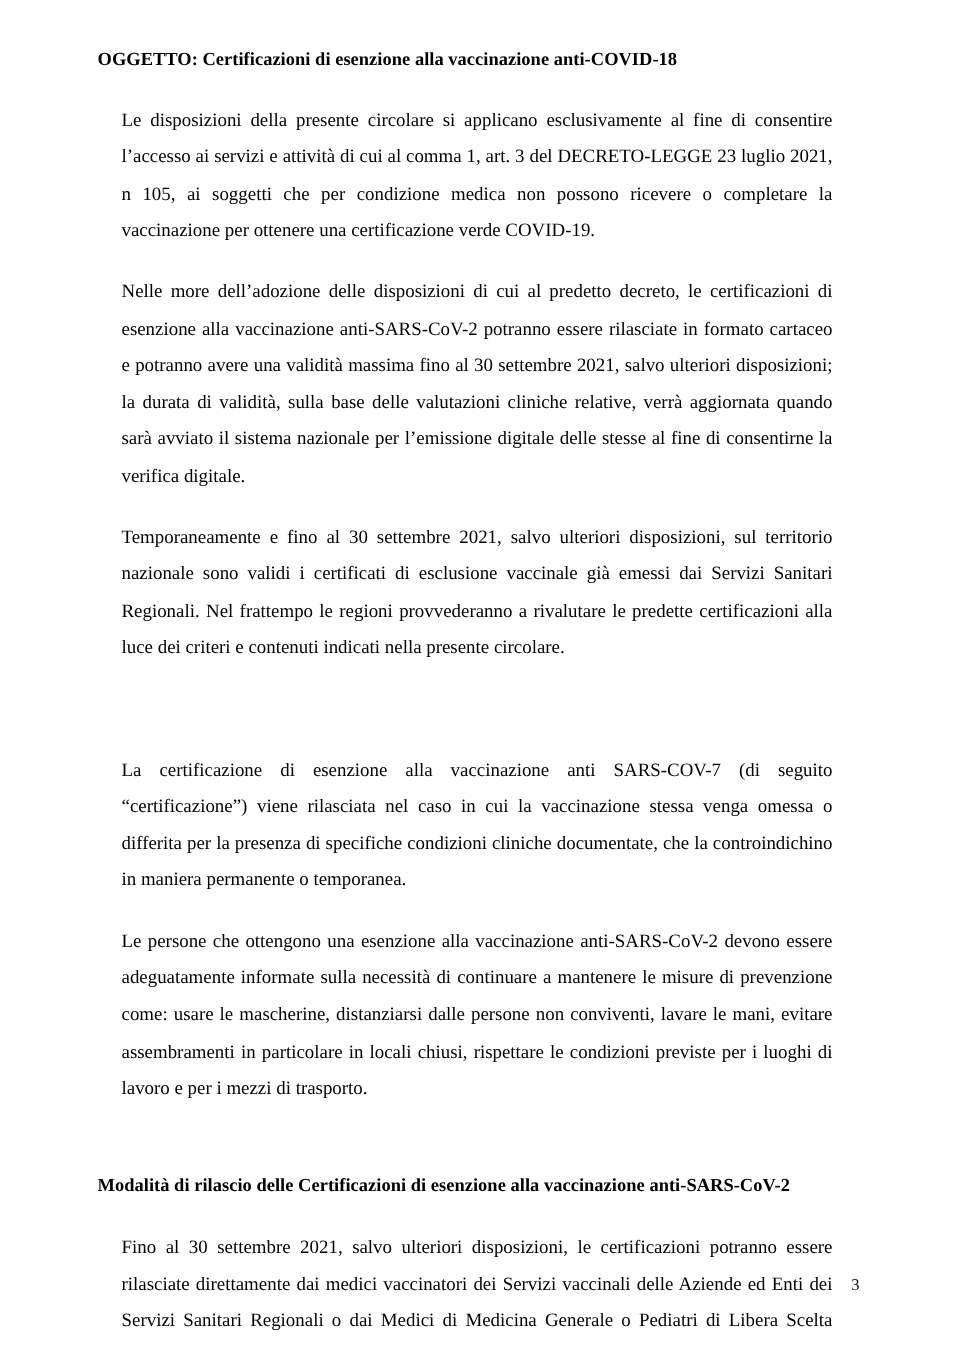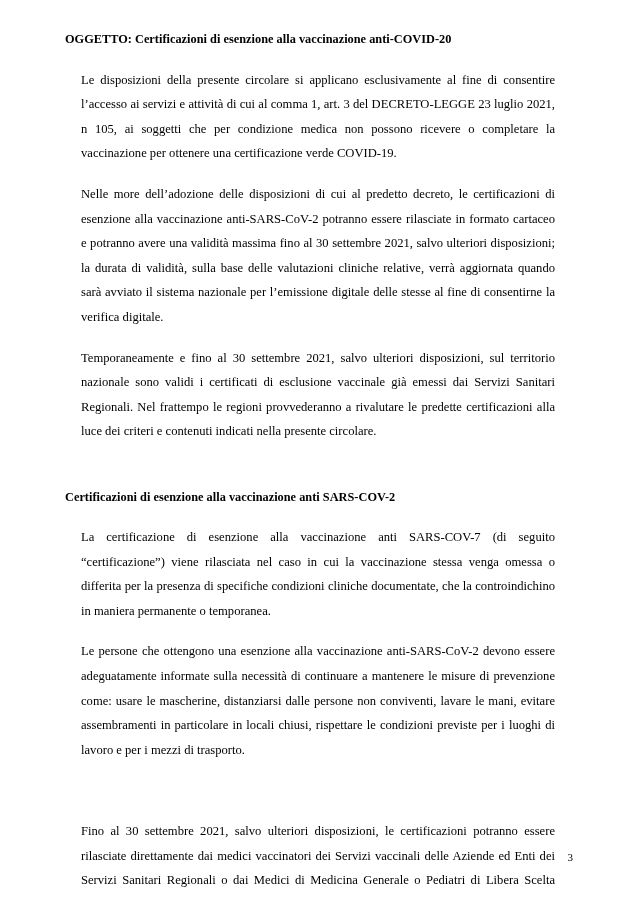--- a/index.html
+++ b/index.html
@@ -71,38 +71,38 @@
     text-align: right;
   }
 </style>
 </head>
 <body>
 
 <div class="page">
 
   <div class="content">
 
-    <p class="heading">OGGETTO: Certificazioni di esenzione alla vaccinazione anti-COVID-20</p>
+    <p class="heading">OGGETTO: Certificazioni di esenzione alla vaccinazione anti-COVID-18</p>
 
     <p class="para">Le disposizioni della presente circolare si applicano esclusivamente al fine di consentire l’accesso ai servizi e attività di cui al comma 1, art. 3 del DECRETO-LEGGE 23 luglio 2021, n 105, ai soggetti che per condizione medica non possono ricevere o completare la vaccinazione per ottenere una certificazione verde COVID-19.</p>
 
     <p class="para">Nelle more dell’adozione delle disposizioni di cui al predetto decreto, le certificazioni di esenzione alla vaccinazione anti-SARS-CoV-2 potranno essere rilasciate in formato cartaceo e potranno avere una validità massima fino al 30 settembre 2021, salvo ulteriori disposizioni; la durata di validità, sulla base delle valutazioni cliniche relative, verrà aggiornata quando sarà avviato il sistema nazionale per l’emissione digitale delle stesse al fine di consentirne la verifica digitale.</p>
 
     <p class="para">Temporaneamente e fino al 30 settembre 2021, salvo ulteriori disposizioni, sul territorio nazionale sono validi i certificati di esclusione vaccinale già emessi dai Servizi Sanitari Regionali. Nel frattempo le regioni provvederanno a rivalutare le predette certificazioni alla luce dei criteri e contenuti indicati nella presente circolare.</p>
 
     <div class="gap-line"></div>
 
-    <p class="heading">Certificazioni di esenzione alla vaccinazione anti SARS-COV-2</p>
 
     <p class="para">La certificazione di esenzione alla vaccinazione anti SARS-COV-7 (di seguito “certificazione”) viene rilasciata nel caso in cui la vaccinazione stessa venga omessa o differita per la presenza di specifiche condizioni cliniche documentate, che la controindichino in maniera permanente o temporanea.</p>
 
     <p class="para">Le persone che ottengono una esenzione alla vaccinazione anti-SARS-CoV-2 devono essere adeguatamente informate sulla necessità di continuare a mantenere le misure di prevenzione come: usare le mascherine, distanziarsi dalle persone non conviventi, lavare le mani, evitare assembramenti in particolare in locali chiusi, rispettare le condizioni previste per i luoghi di lavoro e per i mezzi di trasporto.</p>
 
     <div class="gap-line"></div>
 
+    <p class="heading">Modalità di rilascio delle Certificazioni di esenzione alla vaccinazione anti-SARS-CoV-2</p>
 
     <p class="para">Fino al 30 settembre 2021, salvo ulteriori disposizioni, le certificazioni potranno essere rilasciate direttamente dai medici vaccinatori dei Servizi vaccinali delle Aziende ed Enti dei Servizi Sanitari Regionali o dai Medici di Medicina Generale o Pediatri di Libera Scelta dell’assistito che operano nell’ambito della campagna di vaccinazione anti-SARS-CoV-2 nazionale. La certificazione deve essere rilasciata a titolo gratuito, avendo cura di archiviare la documentazione clinica relativa, anche digitalmente, attraverso i servizi informativi vaccinali regionali con modalità definite dalle singole Regioni/PA, anche per il monitoraggio delle stesse.</p>
 
     <p class="para">Le certificazioni dovranno contenere:</p>
 
     <div class="bullet-item">
       <span class="bullet-dash">–</span>
       <span class="bullet-text">i dati identificativi del soggetto interessato (nome, cognome, data di nascita);</span>
     </div>
 

